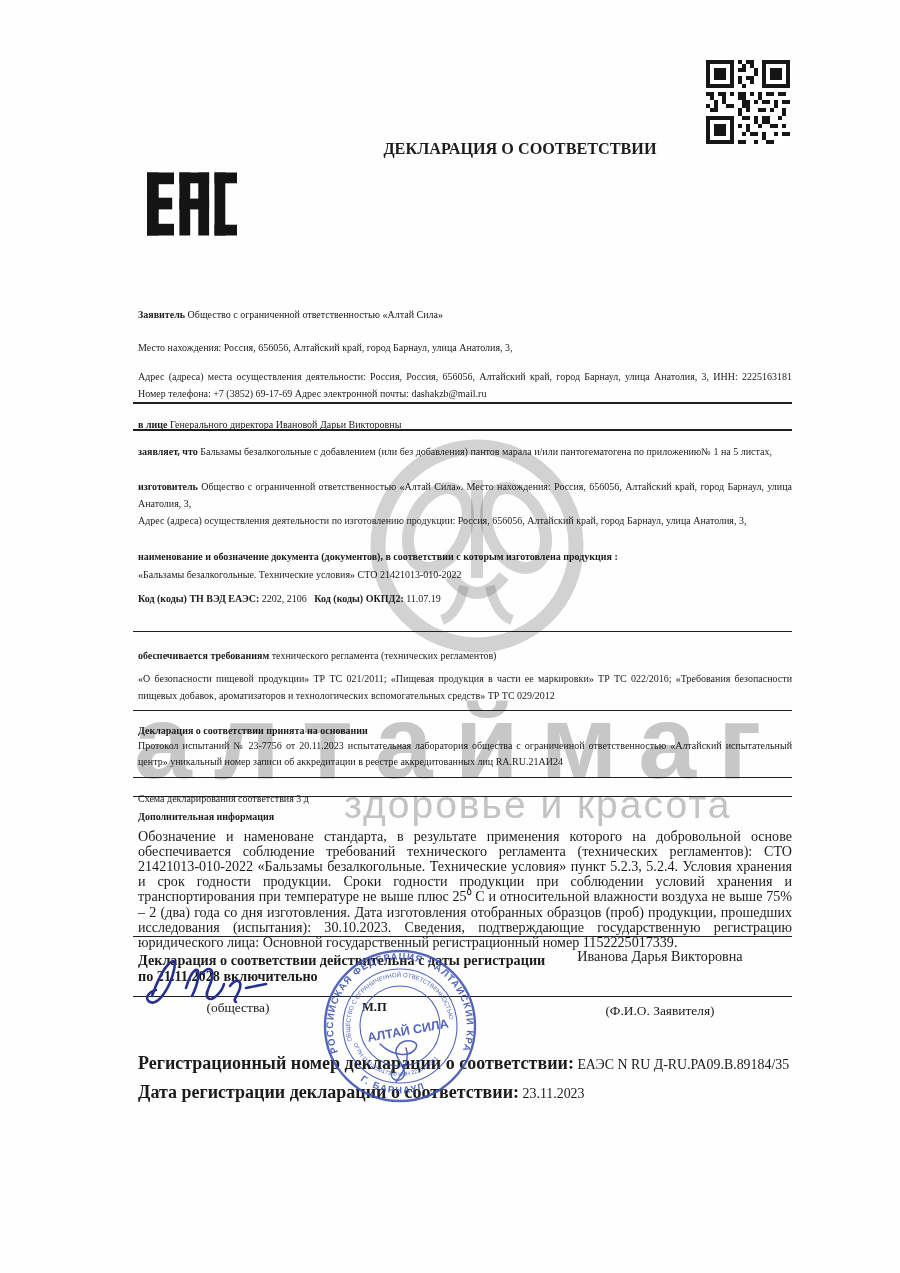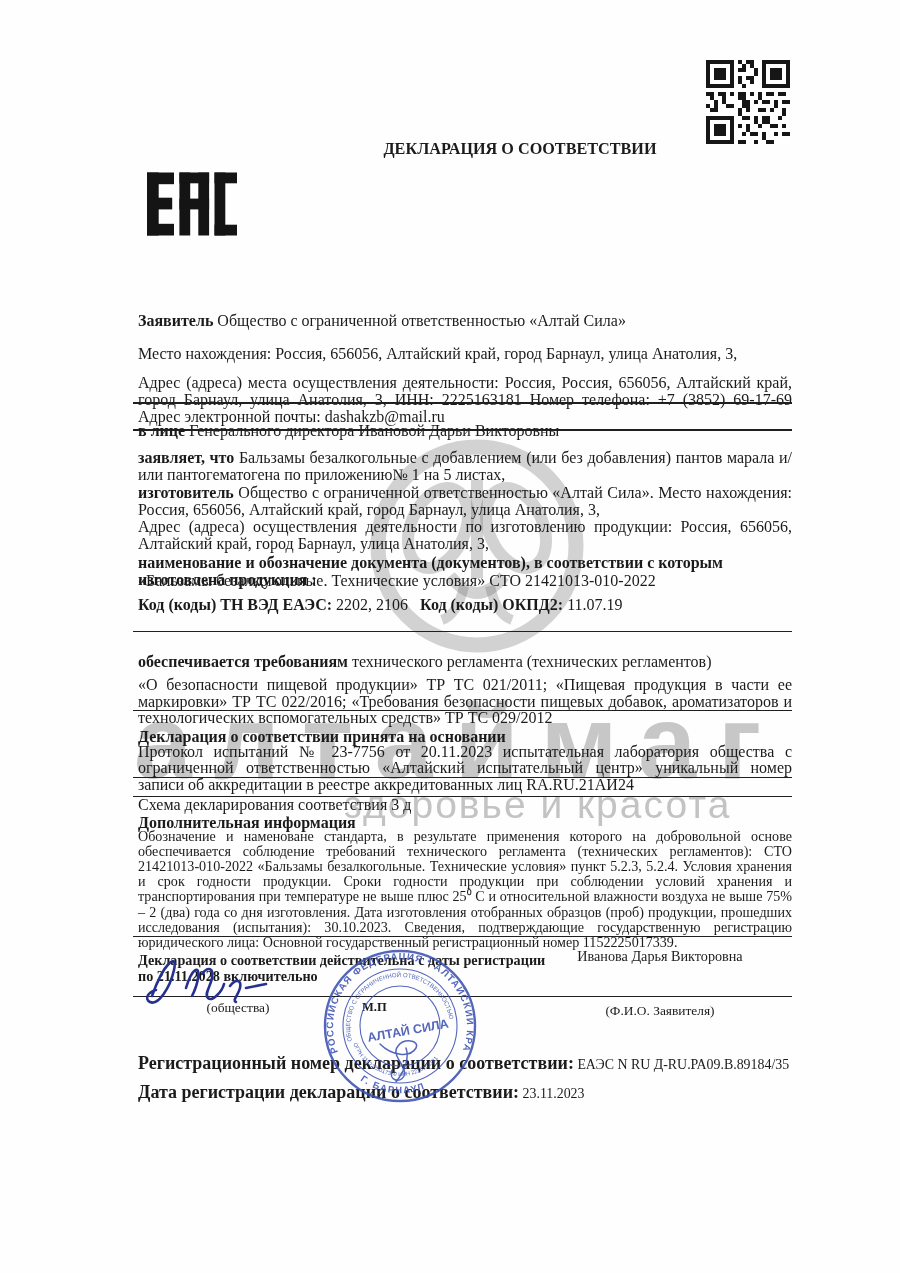--- a/index.html
+++ b/index.html
@@ -1,18 +1,18 @@
 <!DOCTYPE html>
 <html><head>
 <meta charset="utf-8">
 <style>
   html,body{margin:0;padding:0;background:#ffffff;}
   .page{position:relative;width:900px;height:1273px;background:#fefefe;overflow:hidden;
         font-family:"Liberation Serif",serif;color:#1b1b1b;}
-  .abs{position:absolute;left:138px;width:654px;font-size:16px;line-height:17px;z-index:3;}
+  .abs{position:absolute;left:138px;width:654px;font-size:10px;line-height:17px;z-index:3;}
   .j{text-align:justify;}
   .b{font-weight:bold;}
   .rule{position:absolute;left:133px;width:659px;border:none;margin:0;z-index:3;
         border-top:1.5px solid #1f1f1f;}
   .rule.thick{border-top-width:2px;}
   .header{position:absolute;left:255px;top:139px;width:530px;text-align:center;
           font-weight:bold;font-size:16.2px;line-height:21px;z-index:3;}
   .wm-brand{position:absolute;left:134px;top:676px;width:660px;z-index:1;
             font-family:"Liberation Sans",sans-serif;font-weight:bold;font-size:104px;
             letter-spacing:22px;color:rgba(125,125,125,0.42);white-space:nowrap;margin-top:7px;}

